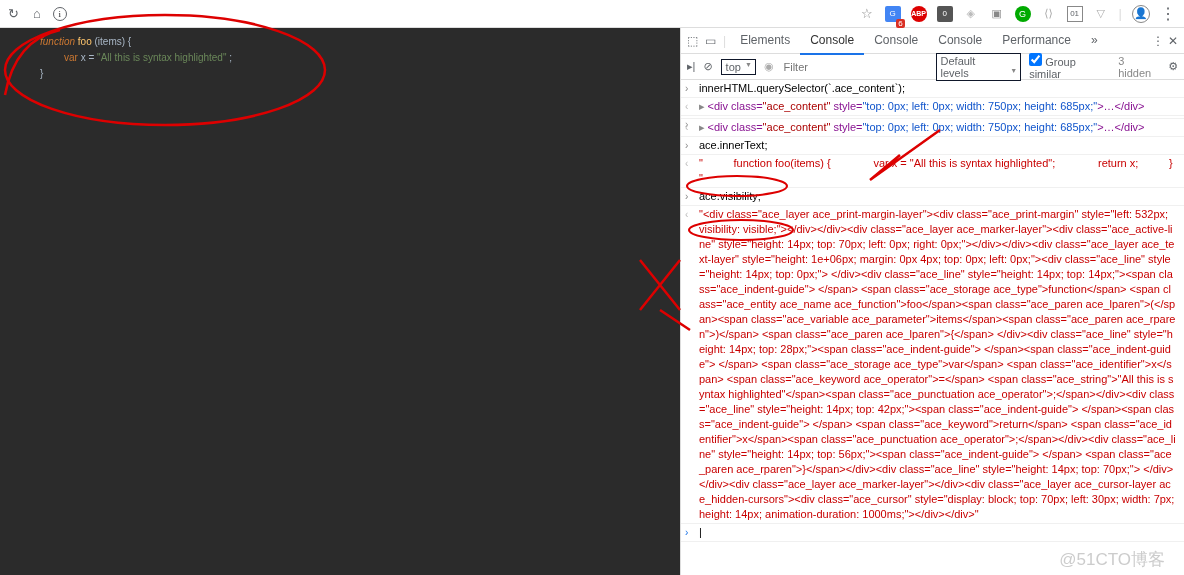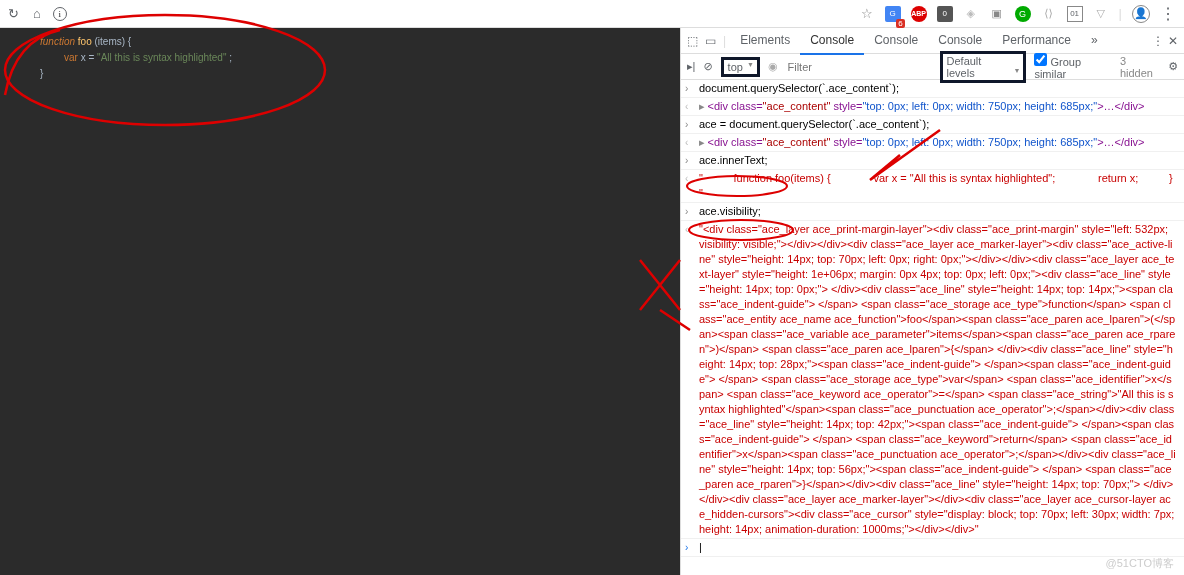--- a/index.html
+++ b/index.html
@@ -26,24 +26,24 @@
 .dt-filter{flex:1;border:none;font-size:11px;padding:2px}
 .dt-console{flex:1;overflow-y:auto;font-family:Consolas,monospace;font-size:11px;line-height:15px}
 .c-row{padding:1px 8px 1px 18px;border-bottom:1px solid #f0f0f0;position:relative;word-wrap:break-word}
 .c-arrow{position:absolute;left:4px;color:#888;font-size:10px}
 .c-arrow.out{color:#bbb}
 .c-blue{color:#1155cc}
 .c-red{color:#c80000}
 .c-purple{color:#881391}
 .c-gray{color:#888}
 .c-darkred{color:#aa0000}
-.watermark{position:absolute;bottom:4px;right:10px;color:#ccc;font-size:11px}
+.watermark{position:absolute;bottom:4px;right:19px;color:#ccc;font-size:17px}
 svg.anno{position:absolute;top:0;left:0;pointer-events:none}
 .hdr-icon{width:14px;height:14px;border:1px solid #888;display:inline-block}
-.dropdown{border:3px solid #0f172a;padding:1px 14px 1px 4px;font-size:11px;position:relative;background:#fff}
+.dropdown{border:1px solid #0f172a;padding:1px 14px 1px 4px;font-size:11px;position:relative;background:#fff}
 .dropdown::after{content:"▼";position:absolute;right:3px;font-size:7px;color:#888}
 </style>
 </head>
 <body>
 
 <div class="browser-bar">
   <div class="nav-icons">
     <span>↻</span>
     <span>⌂</span>
   </div>
@@ -107,23 +107,23 @@
       <span>⊘</span>
       <span class="dropdown">top</span>
       <span style="color:#aaa">◉</span>
       <input class="dt-filter" placeholder="Filter" style="">
       <span class="dropdown">Default levels</span>
       <label><input type="checkbox" checked="" style=""> <span>Group similar</span></label>
       <span style="color:#888">3 hidden</span>
       <span>⚙</span>
     </div>
     <div class="dt-console">
-      <div class="c-row"><span class="c-arrow">›</span><span>document.querySelector(`.ace_content`);</span></div>
+      <div class="c-row"><span class="c-arrow">›</span><span>innerHTML.querySelector(`.ace_content`);</span></div>
       <div class="c-row"><span class="c-arrow out">‹</span><span class="c-gray">▸ </span><span class="c-purple">&lt;div class=</span><span class="c-darkred">"ace_content"</span><span class="c-purple"> style=</span><span class="c-blue">"top: 0px; left: 0px; width: 750px; height: 685px;"</span><span class="c-purple">&gt;…&lt;/div&gt;</span></div>
-      <div class="c-row"><span class="c-arrow">›</span><span>ace = document.querySelector(`.ace_content`);</span></div>
+      <div class="c-row"><span class="c-arrow">›</span></div>
       <div class="c-row"><span class="c-arrow out">‹</span><span class="c-gray">▸ </span><span class="c-purple">&lt;div class=</span><span class="c-darkred">"ace_content"</span><span class="c-purple"> style=</span><span class="c-blue">"top: 0px; left: 0px; width: 750px; height: 685px;"</span><span class="c-purple">&gt;…&lt;/div&gt;</span></div>
       <div class="c-row"><span class="c-arrow">›</span><span>ace.innerText;</span></div>
       <div class="c-row"><span class="c-arrow out">‹</span><span class="c-red" style="white-space:pre-wrap">"          function foo(items) {              var x = "All this is syntax highlighted";              return x;          }          "</span></div>
       <div class="c-row"><span class="c-arrow">›</span><span>ace.visibility;</span></div>
       <div class="c-row"><span class="c-arrow out">‹</span><span class="c-red" style="word-break:break-all">"&lt;div class="ace_layer ace_print-margin-layer"&gt;&lt;div class="ace_print-margin" style="left: 532px; visibility: visible;"&gt;&lt;/div&gt;&lt;/div&gt;&lt;div class="ace_layer ace_marker-layer"&gt;&lt;div class="ace_active-line" style="height: 14px; top: 70px; left: 0px; right: 0px;"&gt;&lt;/div&gt;&lt;/div&gt;&lt;div class="ace_layer ace_text-layer" style="height: 1e+06px; margin: 0px 4px; top: 0px; left: 0px;"&gt;&lt;div class="ace_line" style="height: 14px; top: 0px;"&gt;    &lt;/div&gt;&lt;div class="ace_line" style="height: 14px; top: 14px;"&gt;&lt;span class="ace_indent-guide"&gt;    &lt;/span&gt;    &lt;span class="ace_storage ace_type"&gt;function&lt;/span&gt; &lt;span class="ace_entity ace_name ace_function"&gt;foo&lt;/span&gt;&lt;span class="ace_paren ace_lparen"&gt;(&lt;/span&gt;&lt;span class="ace_variable ace_parameter"&gt;items&lt;/span&gt;&lt;span class="ace_paren ace_rparen"&gt;)&lt;/span&gt; &lt;span class="ace_paren ace_lparen"&gt;{&lt;/span&gt; &lt;/div&gt;&lt;div class="ace_line" style="height: 14px; top: 28px;"&gt;&lt;span class="ace_indent-guide"&gt;    &lt;/span&gt;&lt;span class="ace_indent-guide"&gt;    &lt;/span&gt;    &lt;span class="ace_storage ace_type"&gt;var&lt;/span&gt; &lt;span class="ace_identifier"&gt;x&lt;/span&gt; &lt;span class="ace_keyword ace_operator"&gt;=&lt;/span&gt; &lt;span class="ace_string"&gt;"All this is syntax highlighted"&lt;/span&gt;&lt;span class="ace_punctuation ace_operator"&gt;;&lt;/span&gt;&lt;/div&gt;&lt;div class="ace_line" style="height: 14px; top: 42px;"&gt;&lt;span class="ace_indent-guide"&gt;    &lt;/span&gt;&lt;span class="ace_indent-guide"&gt;    &lt;/span&gt;    &lt;span class="ace_keyword"&gt;return&lt;/span&gt; &lt;span class="ace_identifier"&gt;x&lt;/span&gt;&lt;span class="ace_punctuation ace_operator"&gt;;&lt;/span&gt;&lt;/div&gt;&lt;div class="ace_line" style="height: 14px; top: 56px;"&gt;&lt;span class="ace_indent-guide"&gt;    &lt;/span&gt;    &lt;span class="ace_paren ace_rparen"&gt;}&lt;/span&gt;&lt;/div&gt;&lt;div class="ace_line" style="height: 14px; top: 70px;"&gt;    &lt;/div&gt;&lt;/div&gt;&lt;div class="ace_layer ace_marker-layer"&gt;&lt;/div&gt;&lt;div class="ace_layer ace_cursor-layer ace_hidden-cursors"&gt;&lt;div class="ace_cursor" style="display: block; top: 70px; left: 30px; width: 7px; height: 14px; animation-duration: 1000ms;"&gt;&lt;/div&gt;&lt;/div&gt;"</span></div>
       <div class="c-row"><span class="c-arrow" style="color:#1a73e8">›</span><span>|</span></div>
     </div>
   </div>
 </div>
 

